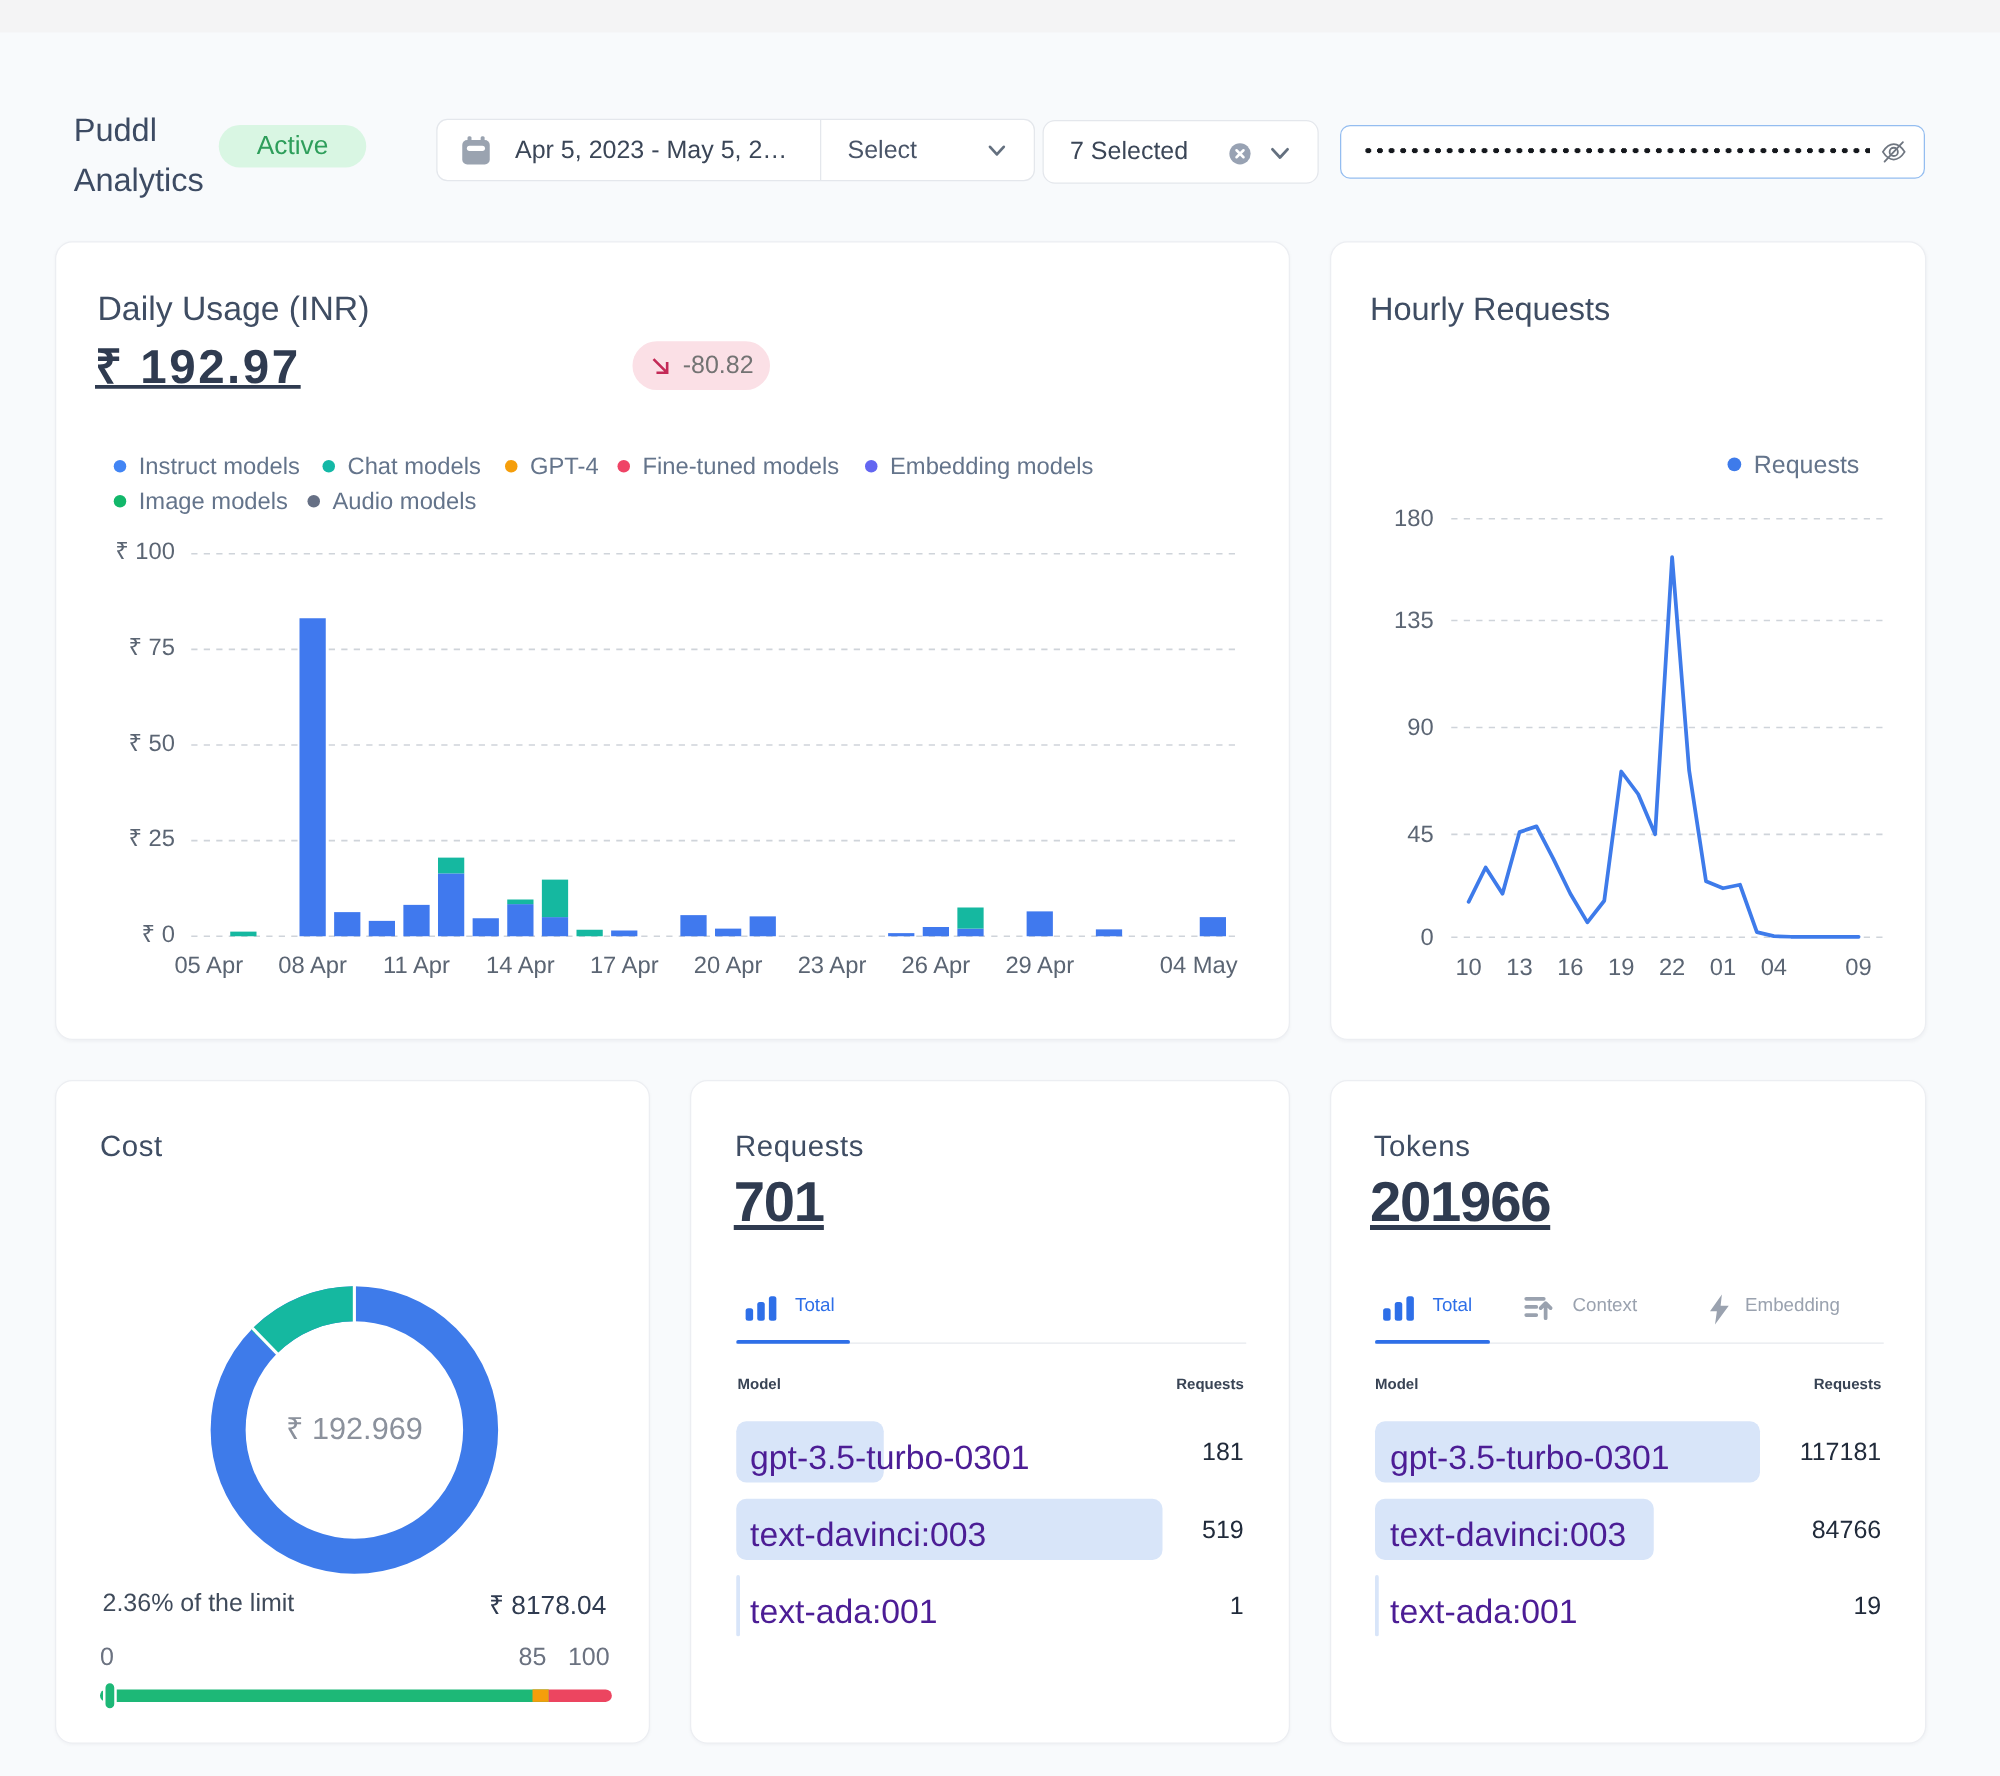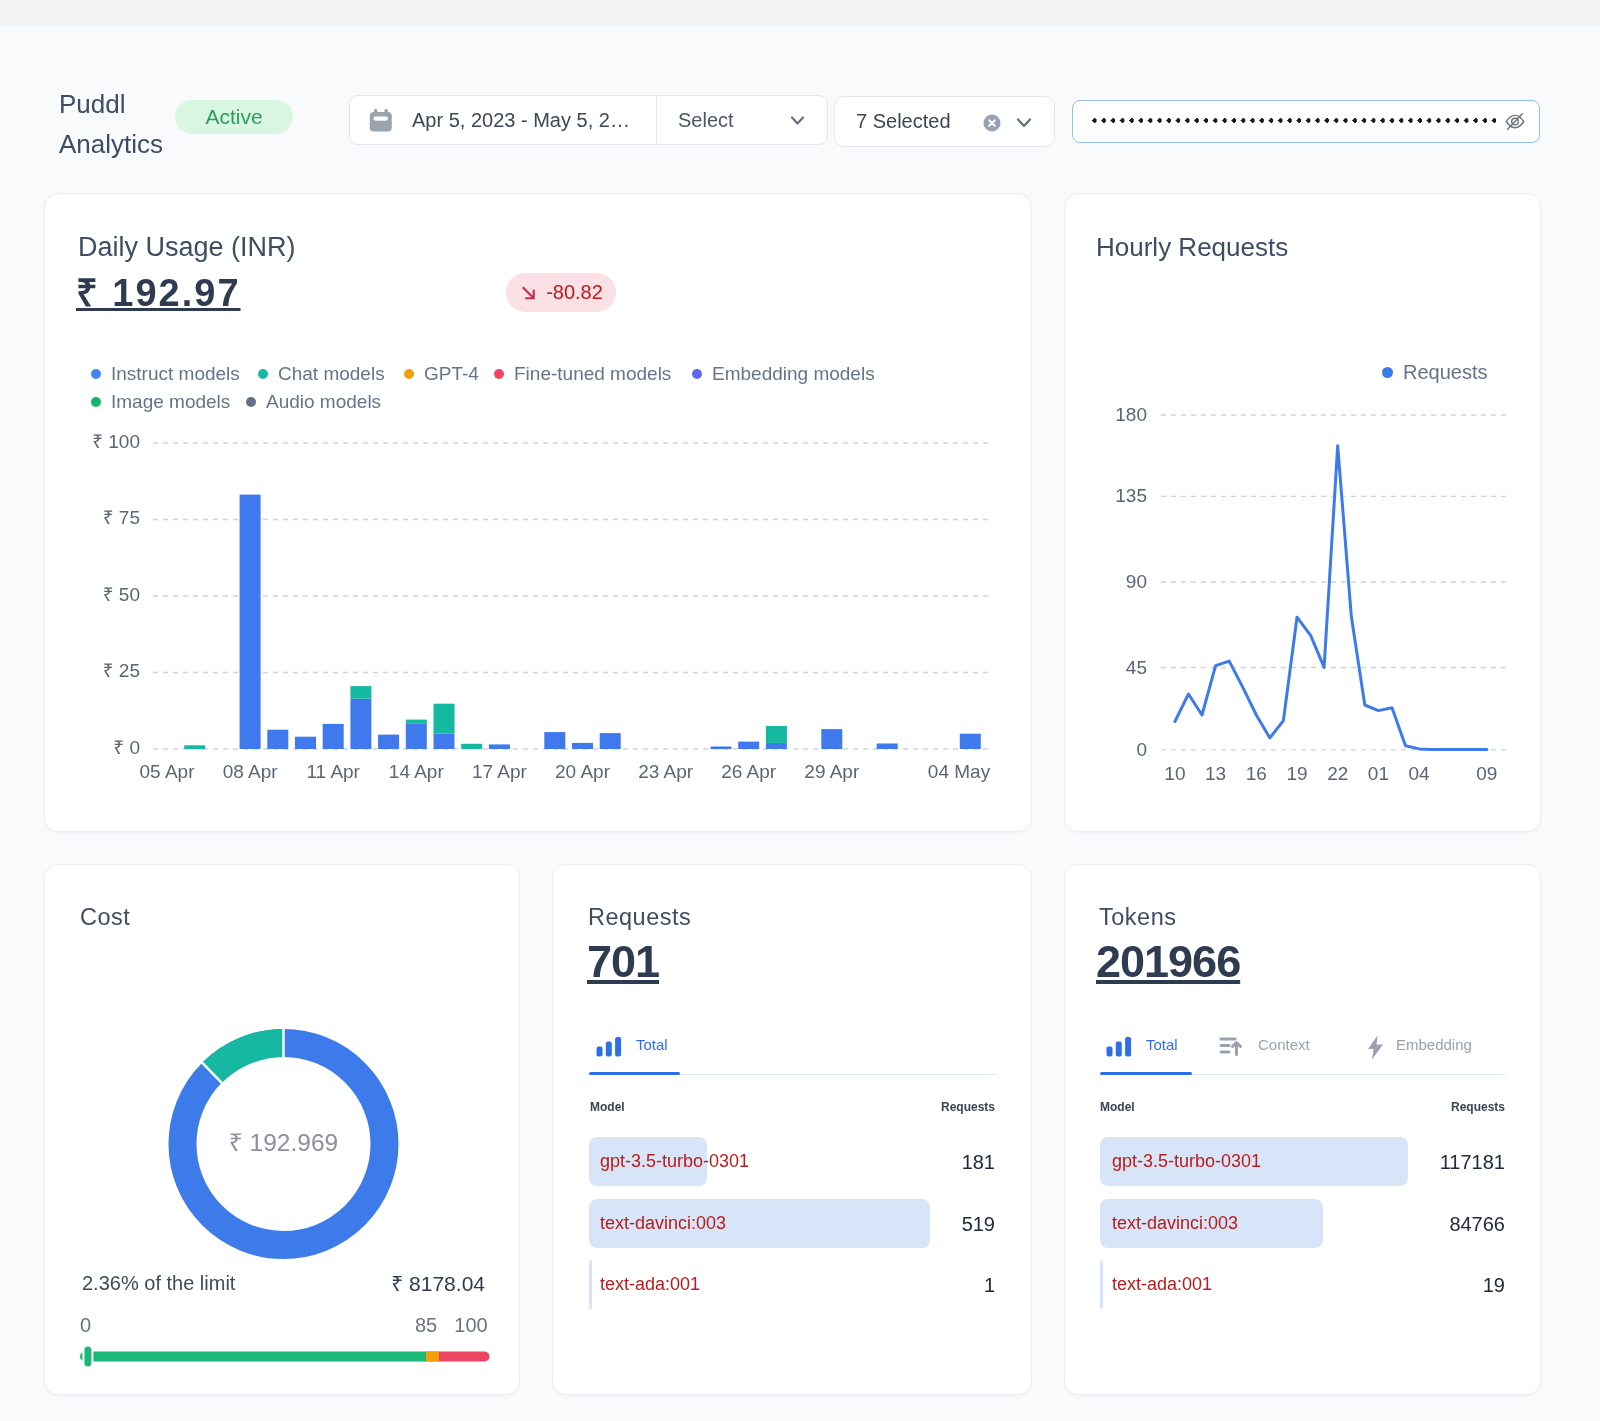--- a/index.html
+++ b/index.html
@@ -17,27 +17,27 @@
 .selecttext { position:absolute; left:328px; top:0; height:48px; display:flex; align-items:center; font-size:20px; color:#4a5568; }
 .sel7 { position:absolute; left:834px; top:96px; width:221px; height:51px; background:#fff; border:1px solid #e4e7ec; border-radius:10px; }
 .sel7 .txt { position:absolute; left:21px; top:0; height:49px; display:flex; align-items:center; font-size:20px; color:#3b4657; }
 .keyinput { position:absolute; left:1072px; top:100px; width:468px; height:43px; background:#fff; border:1.5px solid #94bdf0; border-radius:8px; }
 .keydots { position:absolute; left:17px; top:0; width:406px; height:39px; background-image:radial-gradient(circle 2.3px at 4.6px 50%, #15181d 99%, transparent); background-size:9.3px 100%; background-repeat:repeat-x; }
 .tooltip { position:absolute; left:1128px; top:3px; width:352px; height:79px; background:#fff; border-radius:12px; box-shadow:0 3px 7px rgba(0,0,0,.10), 0 10px 22px rgba(0,0,0,.06); display:flex; align-items:center; justify-content:center; font-size:20px; font-weight:bold; color:#252f3f; }
 .tooltip .arrow { position:absolute; left:166px; bottom:-9px; width:20px; height:20px; background:#fff; transform:rotate(45deg); border-radius:3px; }
 .cardtitle { position:absolute; font-size:26px; color:#3f4d63; }
 .bigval { position:absolute; font-size:44px; font-weight:bold; color:#2f3b50; letter-spacing:-0.5px;text-decoration:underline; }
 .graysub { font-size:21px; font-weight:normal; color:#8a92a3; letter-spacing:0; }
-.badge-down { position:absolute; left:461px; top:79px; width:110px; height:39px; border-radius:20px; background:#fbe0e6; color:#b91c1c; font-size:20px; display:flex; align-items:center; justify-content:center; gap:8px; }
+.badge-down { position:absolute; left:461px; top:79px; width:110px; height:39px; border-radius:20px; background:#fbe0e6; color:#737373; font-size:20px; display:flex; align-items:center; justify-content:center; gap:8px; }
 .leg { position:absolute; font-size:19px; color:#64748b; white-space:nowrap; }
 .leg i { display:inline-block; width:10px; height:10px; border-radius:50%; margin-right:10px; vertical-align:middle; position:relative; top:-1px; }
 .tabtxt { position:absolute; font-size:15px; white-space:nowrap; }
 .thead { position:absolute; font-size:12px; font-weight:bold; color:#394455; }
 .rowbar { position:absolute; background:#d8e5f9; border-radius:8px; height:49px; }
-.rowtxt { position:absolute; font-size:18px; color:#b91c1c; white-space:nowrap; }
+.rowtxt { position:absolute; font-size:27px; color:#4c1d95; white-space:nowrap; }
 .rowval { position:absolute; font-size:20px; color:#212b3b; text-align:right; }
 svg text { font-family:"Liberation Sans", sans-serif; }
 </style>
 </head>
 <body>
 <div id="root">
 <div class="topstrip"></div>
 
 <div class="brand">Puddl<br>Analytics</div>
 <div class="badge-active">Active</div>

